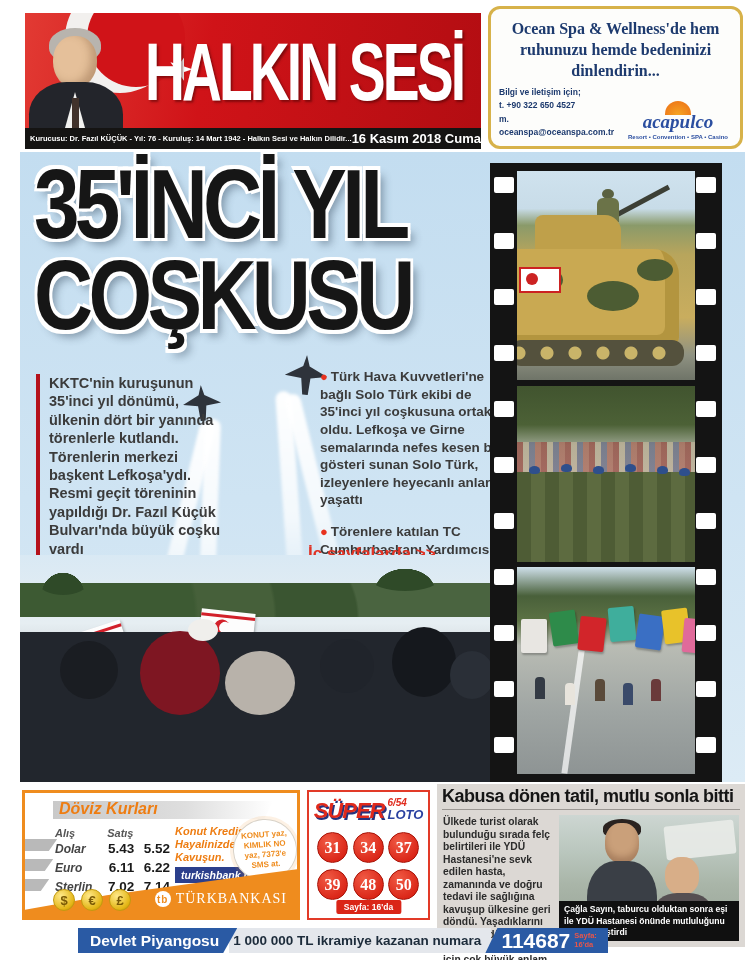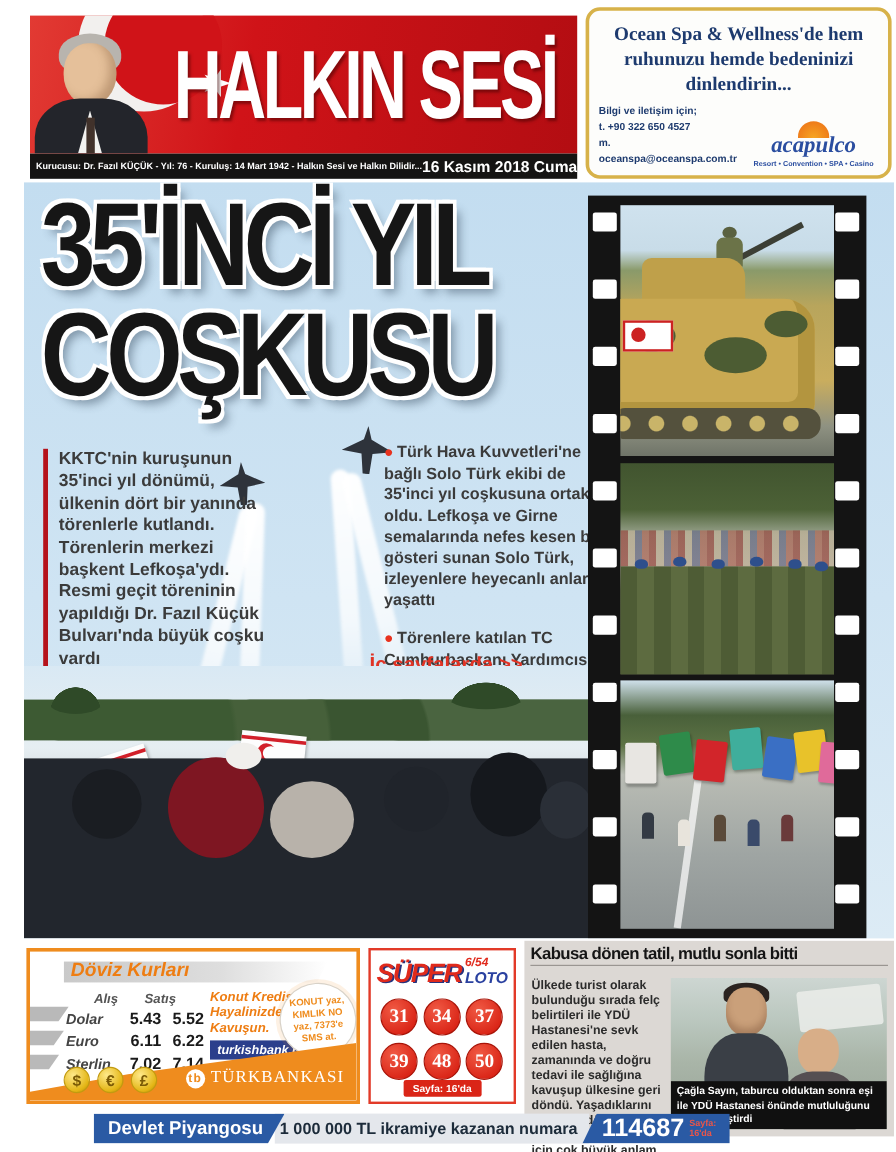--- a/index.html
+++ b/index.html
@@ -116,21 +116,21 @@
   .pflag { position:absolute; width:26px; height:34px; border-radius:2px; box-shadow:1px 2px 2px rgba(0,0,0,.25); }
   .marcher { position:absolute; width:10px; height:22px; border-radius:4px 4px 0 0; background:#333a44; }
 
   
   .doviz { position:absolute; left:22px; top:790px; width:278px; height:130px; background:#fff; border:3px solid #ef8c1e; overflow:hidden; }
   .doviz-banner { position:absolute; left:28px; top:8px; width:220px; height:18px;
     background:linear-gradient(to right,#c9c9c9 0%,#dedede 60%,rgba(222,222,222,0) 100%); clip-path:polygon(0 0,100% 0,96% 100%,0 100%); }
   .doviz-title { position:absolute; left:34px; top:7px; color:#ee7d12; font-weight:bold; font-style:italic; font-size:16px; }
   .gray-step { position:absolute; background:#b9b9b9; height:12px; transform:skewX(-35deg); }
   .doviz-table { position:absolute; left:30px; top:34px; width:115px; font-size:12px; color:#333; }
-  .doviz-table .hd { display:flex; justify-content:center; gap:22px; font-style:italic; font-size:11px; color:#555; font-weight:bold; margin-bottom:2px; }
+  .doviz-table .hd { display:flex; justify-content:flex-start; gap:32px; font-style:italic; font-size:11px; color:#555; font-weight:bold; margin-bottom:2px; }
   .dv-row { display:flex; align-items:center; margin-bottom:4px; }
   .dv-name { width:44px; font-style:italic; font-weight:bold; color:#444; }
   .dv-val { width:36px; text-align:right; font-weight:bold; color:#1a1a1a; font-size:13.5px; }
   .doviz-promo { position:absolute; left:150px; top:32px; width:100px; color:#ee7d12; font-weight:bold; font-style:italic; font-size:11px; line-height:1.2; }
   .doviz-site { position:absolute; left:150px; top:74px; width:106px; height:16px; background:#2b3f8c; color:#fff;
     font-style:italic; font-weight:bold; font-size:10.5px; display:flex; align-items:center; padding-left:6px; }
   .sms-circle { position:absolute; left:208px; top:26px; width:64px; height:62px; border-radius:50%; background:#fff;
     border:1px solid #d8d2c8; box-shadow:0 0 0 3px rgba(238,140,30,.12); display:flex; align-items:center; justify-content:center;
     text-align:center; color:#ef8c1e; font-weight:bold; font-size:8px; line-height:1.25; transform:rotate(-4deg); padding:4px; }
   .doviz-orange { position:absolute; left:0; bottom:0; width:100%; height:52px; background:#ef8c1e;
@@ -151,21 +151,21 @@
   .loto-ratio { color:#e02a1c; font-weight:bold; font-style:italic; font-size:10px; }
   .loto-word { color:#2a41a0; font-weight:bold; font-style:italic; font-size:13px; }
   .loto-grid { display:grid; grid-template-columns:repeat(3,1fr); gap:6px 4px; padding:8px 8px 0; }
   .loto-ball { width:31px; height:31px; border-radius:50%; background:radial-gradient(circle at 35% 30%,#f05a44,#da2517 75%);
     color:#fff; font-weight:bold; font-size:16px; display:flex; align-items:center; justify-content:center; border:1px solid #a81408;font-family:Liberation Serif, serif; }
   .loto-note { position:absolute; left:50%; transform:translateX(-50%); bottom:4px; background:#da2517; color:#fff;
     font-weight:bold; font-size:8.5px; padding:2px 8px; border-radius:2px; white-space:nowrap; }
 
   
   .story { position:absolute; left:437px; top:784px; width:308px; height:163px; background:#dcd8d4; padding:2px 5px; }
-  .story-headline { color:#151515; font-weight:bold; font-size:14px; letter-spacing:-.5px; border-bottom:1px solid #9a9692; padding-bottom:2px; }
+  .story-headline { color:#151515; font-weight:bold; font-size:18px; letter-spacing:-.5px; border-bottom:1px solid #9a9692; padding-bottom:2px; }
   .story-body { position:absolute; left:6px; top:32px; width:112px; color:#2b2b2b; font-weight:bold; font-size:10.3px; line-height:1.22; }
   .story-photo { position:absolute; left:122px; top:31px; width:180px; height:126px; overflow:hidden;
     background:linear-gradient(to bottom,#cdd6d2 0%,#b9c6bd 30%,#a9b5a8 55%,#97a296 100%); }
   .bldg { position:absolute; right:4px; top:8px; width:70px; height:34px; background:#e9ebe8; border-radius:3px; transform:rotate(-6deg); opacity:.9; }
   .man { position:absolute; left:28px; top:8px; width:70px; height:110px; }
   .man .mh { position:absolute; left:18px; top:0; width:34px; height:40px; background:#caa07a; border-radius:45%; box-shadow:inset 0 -6px 6px rgba(90,50,30,.3); }
   .man .mhair { position:absolute; left:16px; top:-4px; width:38px; height:18px; background:#2a2320; border-radius:50% 50% 30% 30%; }
   .man .mb { position:absolute; left:0; top:38px; width:70px; height:72px; background:#3a3f46; border-radius:40% 40% 0 0/50% 50% 0 0; }
   .woman { position:absolute; left:92px; top:38px; width:64px; height:90px; }
   .woman .wh { position:absolute; left:14px; top:4px; width:34px; height:38px; background:#d8ae88; border-radius:45%; }

